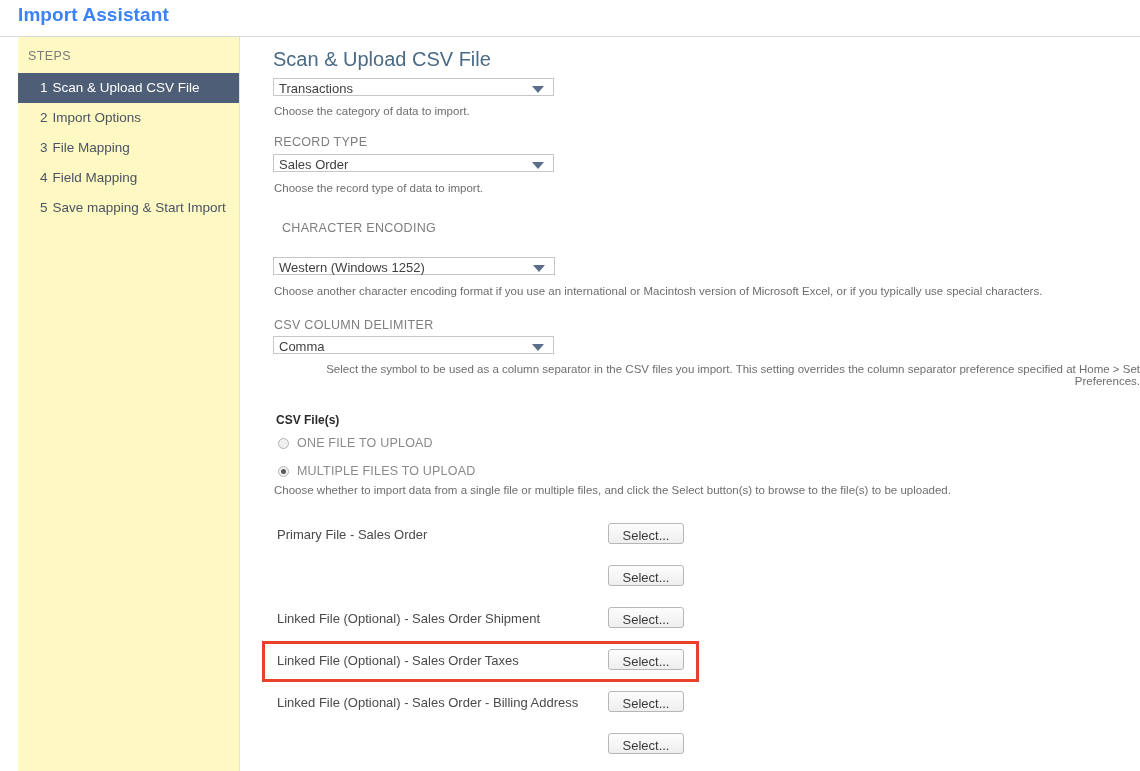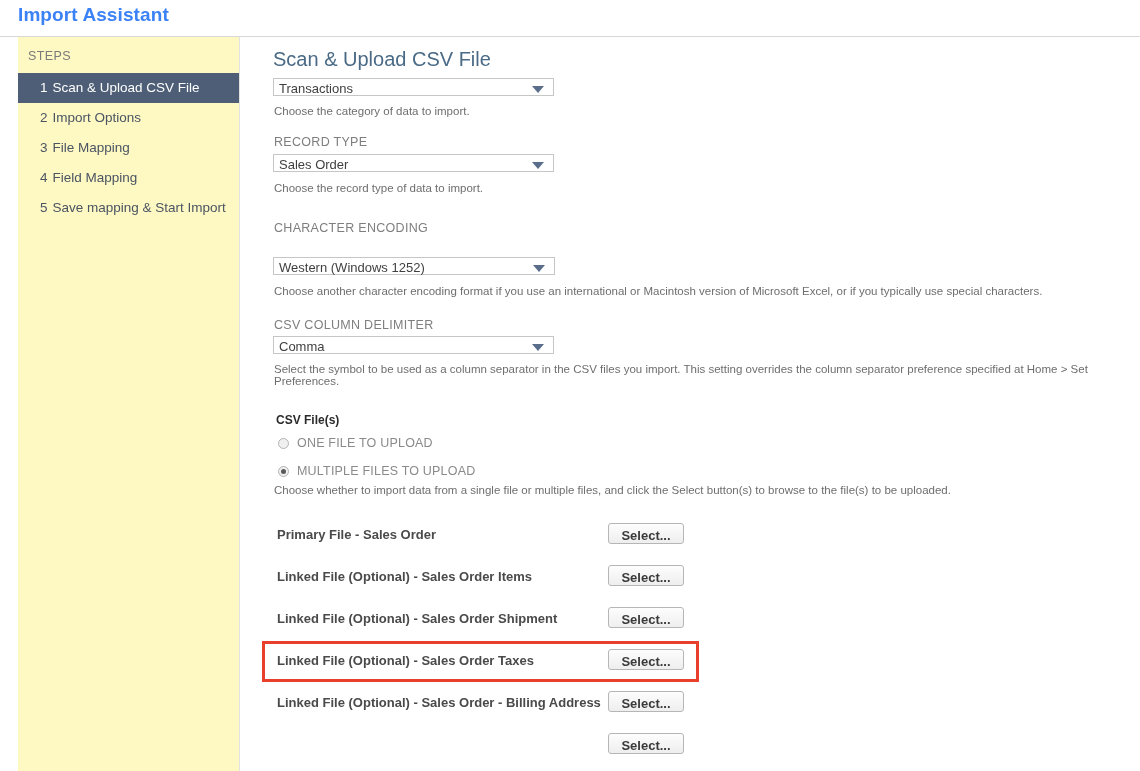--- a/index.html
+++ b/index.html
@@ -91,21 +91,21 @@
     width: 11px; height: 11px; border-radius: 50%;
     border: 1px solid #b4b4b4; background: #f0f0f0;
     margin-right: 8px; position: relative;
   }
   .radio.checked::after {
     content: ""; position: absolute; left: 2px; top: 2px;
     width: 5px; height: 5px; border-radius: 50%; background: #5a5a5a;
   }
   .radio-label { display:inline; }
 
-  .file-row { position: absolute; left: 0; width: 470px; height: 34px; font-weight: bold; }
+  .file-row { position: absolute; left: 0; width: 470px; height: 34px; }
   .file-label {
     position: absolute; left: 37px; top: 8px;
     font-size: 13px; color: #4a4a4a;
   }
   .select-btn {
     position: absolute;
     width: 76px; height: 21px;
     background: linear-gradient(#fdfdfd, #eeeeee);
     border: 1px solid #b6b6b6;
     border-radius: 3px;
@@ -149,51 +149,50 @@
     </div>
     <div class="help-text" style="top:68px;">Choose the category of data to import.</div>
 
     <div class="field-label" style="top:98px;">RECORD TYPE</div>
     <div class="select-box" style="top:117px; width:281px;">
       <span>Sales Order</span>
       <span class="caret"></span>
     </div>
     <div class="help-text" style="top:145px;">Choose the record type of data to import.</div>
 
-    <div class="field-label" style="top:184px;">CHARACTER ENCODING</div>
+    <div class="field-label" style="top:184px;margin-left:8px;">CHARACTER ENCODING</div>
     <div class="select-box" style="top:220px; width:282px;">
       <span>Western (Windows 1252)</span>
       <span class="caret"></span>
     </div>
     <div class="help-text" style="top:248px;">Choose another character encoding format if you use an international or Macintosh version of Microsoft Excel, or if you typically use special characters.</div>
 
     <div class="field-label" style="top:281px;">CSV COLUMN DELIMITER</div>
     <div class="select-box" style="top:299px; width:281px;">
       <span>Comma</span>
       <span class="caret"></span>
     </div>
-    <div class="help-text" style="top:326px;">Select the symbol to be used as a column separator in the CSV files you import. This setting overrides the column separator preference specified at Home &gt; Set Preferences.</div>
+    <div class="help-text" style="top:326px;text-align:right;">Select the symbol to be used as a column separator in the CSV files you import. This setting overrides the column separator preference specified at Home &gt; Set Preferences.</div>
 
     <div class="csv-heading">CSV File(s)</div>
 
     <div class="radio-row" style="top:399px;">
       <span class="radio" id="radio-0"></span><span class="radio-label">ONE FILE TO UPLOAD</span>
     </div>
     <div class="radio-row" style="top:427px;">
       <span class="radio checked" id="radio-1"></span><span class="radio-label">MULTIPLE FILES TO UPLOAD</span>
     </div>
     <div class="help-text" style="top:447px;text-align:center;">Choose whether to import data from a single file or multiple files, and click the Select button(s) to browse to the file(s) to be uploaded.</div>
 
     <div id="file-rows">
         <div class="file-row" style="top: 482px;">
           <div class="file-label">Primary File - Sales Order</div>
           <div class="select-btn" style="left: 368px; top: 4px;">Select...</div>
         </div>
         <div class="file-row" style="top: 524px;">
-          <div class="file-label">Linked File (Optional) - Sales Order Items</div>
           <div class="select-btn" style="left: 368px; top: 4px;">Select...</div>
         </div>
         <div class="file-row" style="top: 566px;">
           <div class="file-label">Linked File (Optional) - Sales Order Shipment</div>
           <div class="select-btn" style="left: 368px; top: 4px;">Select...</div>
         </div>
         <div class="file-row" style="top: 608px;">
           <div class="file-label">Linked File (Optional) - Sales Order Taxes</div>
           <div class="select-btn" style="left: 368px; top: 4px;">Select...</div>
         </div>

